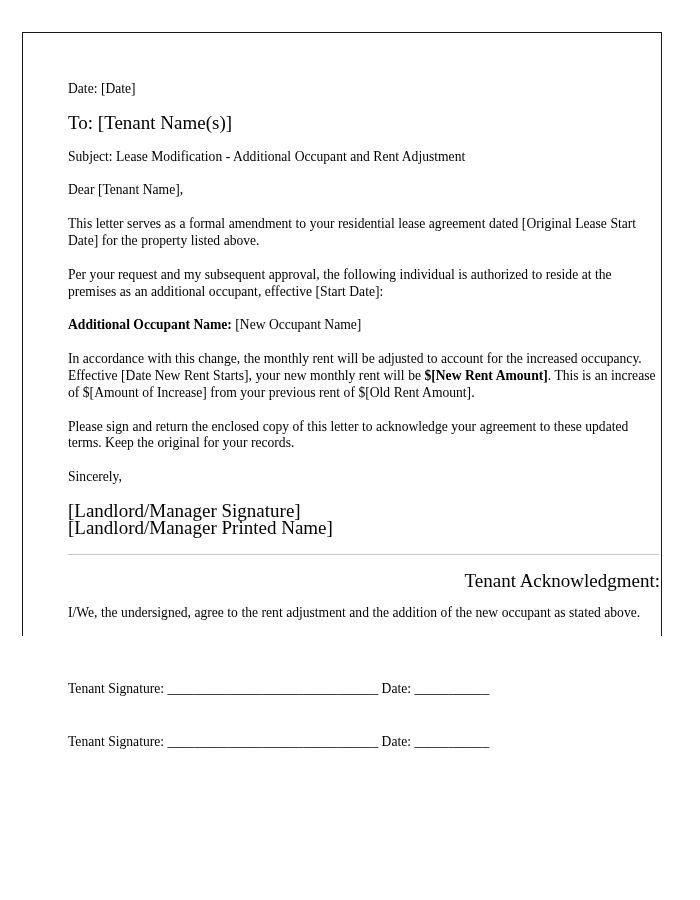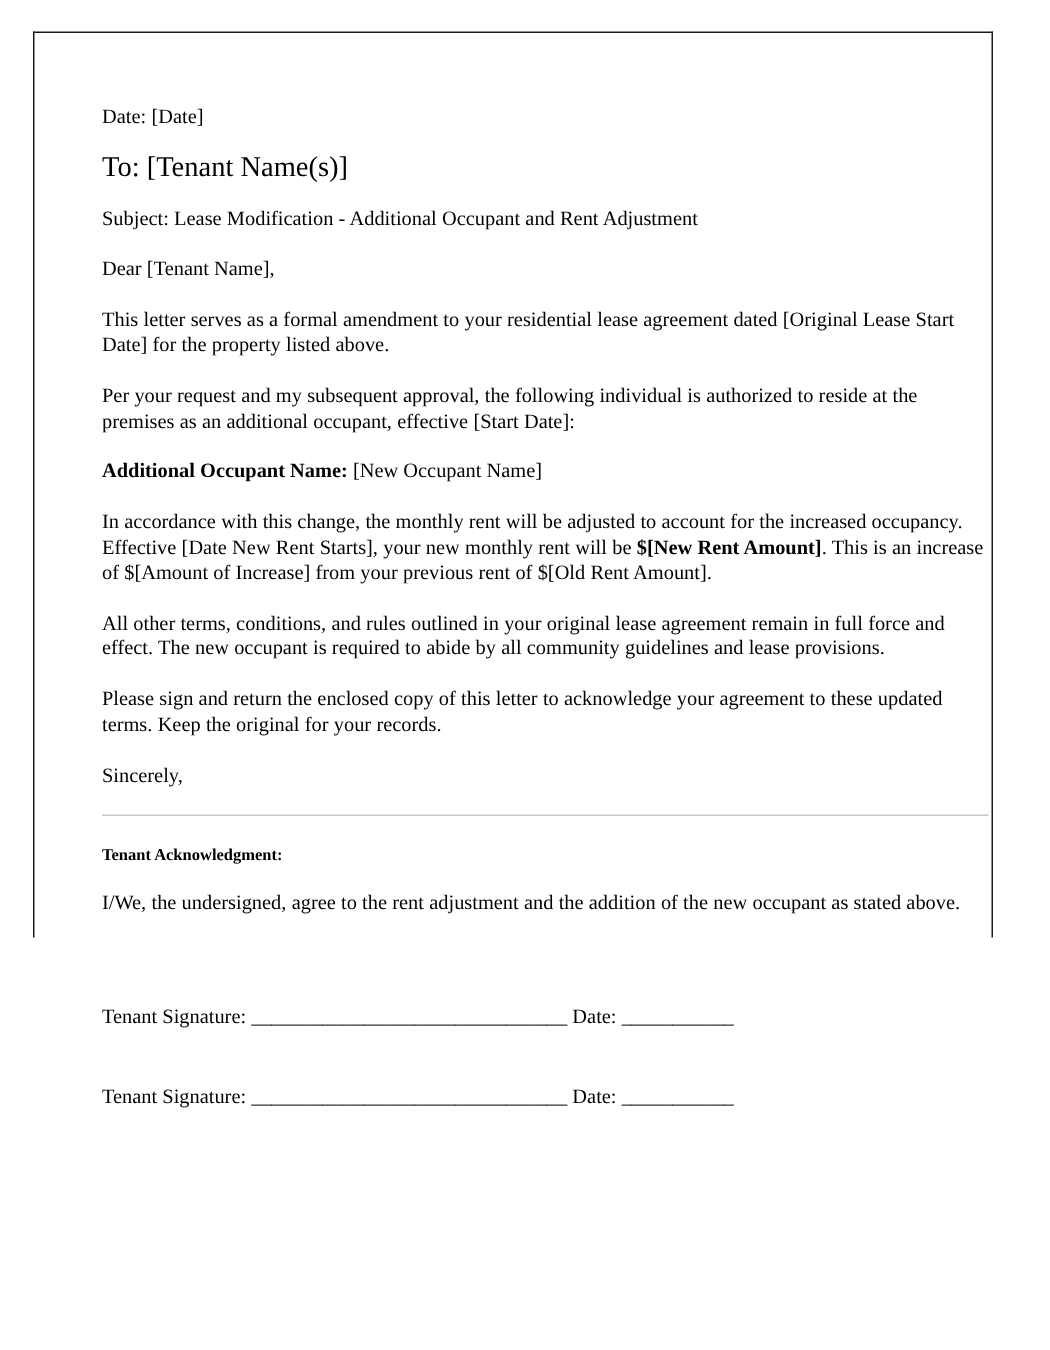--- a/index.html
+++ b/index.html
@@ -13,21 +13,21 @@
     position: relative;
     overflow: hidden;
     font-family: "Liberation Serif", "DejaVu Serif", serif;
     color: #000000;
   }
 
   
   .page-frame {
     position: absolute;
     left: 22px;
-    top: 21px;
+    top: 32px;
     width: 640px;
     height: 604px;
     border-top: 1.6px solid #1a1a1a;
     border-left: 1.6px solid #1a1a1a;
     border-right: 1.6px solid #1a1a1a;
     border-bottom: none;
     box-sizing: border-box;
     background: #ffffff;
   }
 
@@ -73,23 +73,24 @@
   hr.separator {
     border: none;
     border-top: 1px solid #c9c9c9;
     margin: 4px 0 18px 0;
     width: 591px;
     height: 0;
   }
 
   .ack-heading {
     margin: 0 0 16px 0;
-    font-size: 11px;
+    font-size: 19px;
     line-height: 16.8px;
-    font-weight: bold;
+    font-weight: normal;
+    text-align: right;
   }
 
   .sig-block {
     margin: 0;
     font-size: 13.6px;
     line-height: 17.5px;
     white-space: pre;
   }
   .sig-block .sig-row {
     display: block;
@@ -116,26 +117,29 @@
     <p class="para">Dear [Tenant Name],</p>
 
     <p class="para">This letter serves as a formal amendment to your residential lease agreement dated [Original Lease Start Date] for the property listed above.</p>
 
     <p class="para">Per your request and my subsequent approval, the following individual is authorized to reside at the premises as an additional occupant, effective [Start Date]:</p>
 
     <p class="heading-line"><span>Additional Occupant Name:</span> <span class="value">[New Occupant Name]</span></p>
 
     <p class="para"><span>In accordance with this change, the monthly rent will be adjusted to account for the increased occupancy. Effective [Date New Rent Starts], your new monthly rent will be </span><span class="bold">$[New Rent Amount]</span><span>. This is an increase of $[Amount of Increase] from your previous rent of $[Old Rent Amount].</span></p>
 
-    <p class="para">All other terms, conditions, and rules outlined in your original lease agreement remain in full force and effect. The new occupant is required to abide by all community guidelines and lease provisions.</p>
 
     <p class="para">Please sign and return the enclosed copy of this letter to acknowledge your agreement to these updated terms. Keep the original for your records.</p>
 
     <p class="para">Sincerely,</p>
 
+    <div class="block-lines">
+      <span class="line">[Landlord/Manager Signature]</span>
+      <span class="line">[Landlord/Manager Printed Name]</span>
+    </div>
 
     <hr class="separator">
 
     <p class="ack-heading">Tenant Acknowledgment:</p>
 
     <p class="para">I/We, the undersigned, agree to the rent adjustment and the addition of the new occupant as stated above.</p>
 
     <div class="spacer-sm"></div>
 
     <div class="sig-block">

